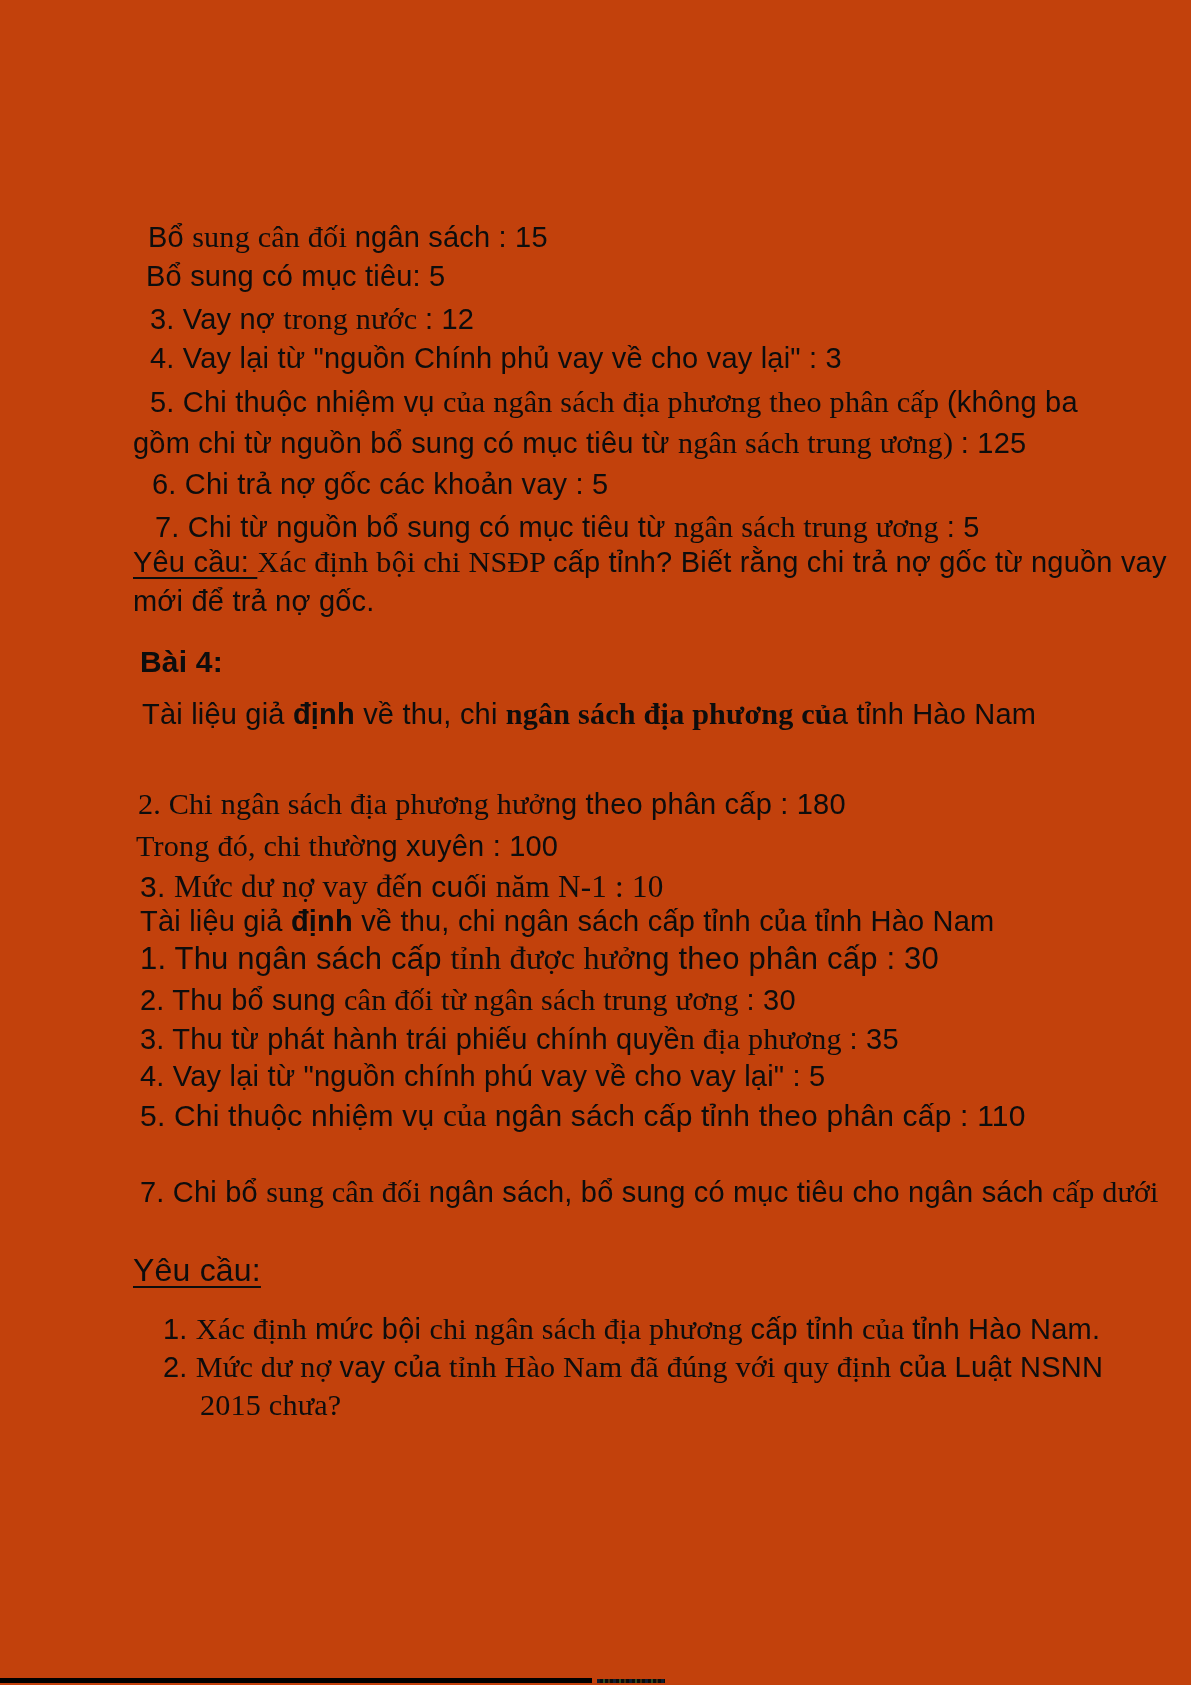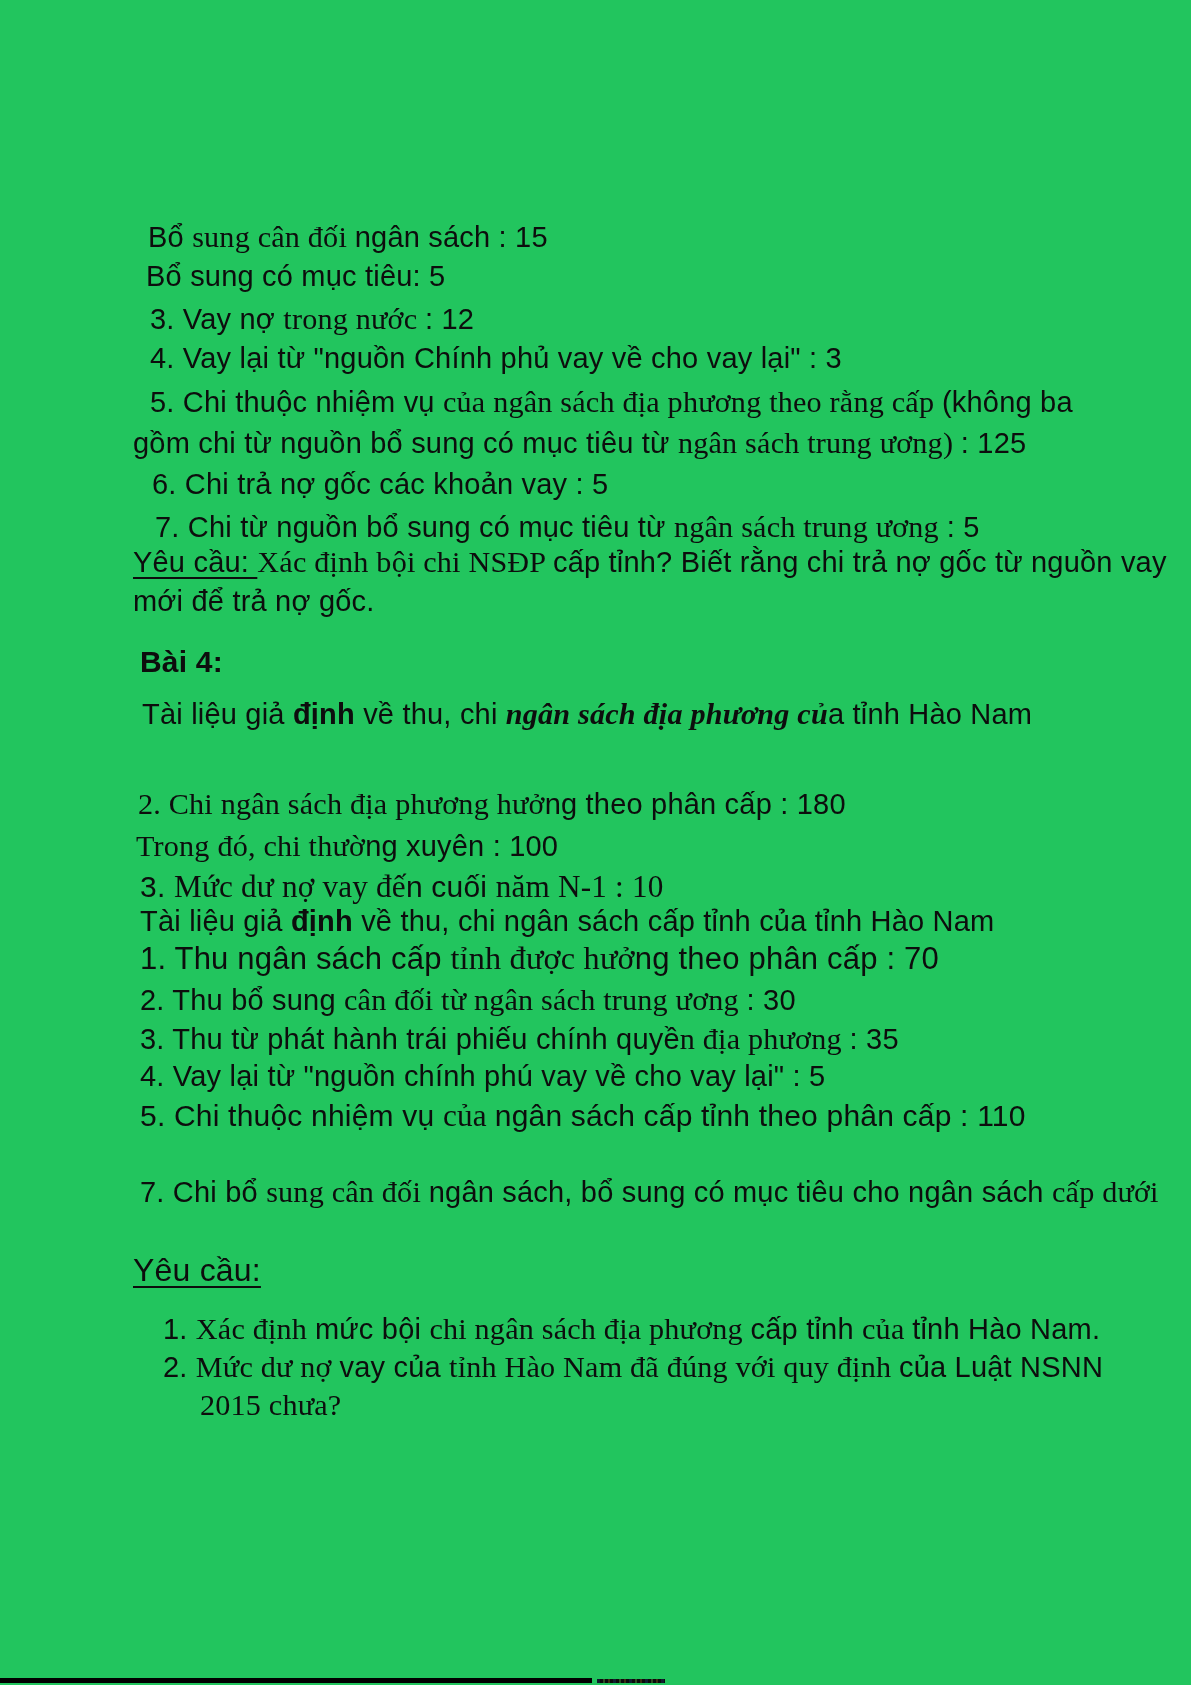--- a/index.html
+++ b/index.html
@@ -1,40 +1,40 @@
 <!DOCTYPE html>
 <html><head>
 <meta charset="utf-8">
 <style>
   * { margin: 0; padding: 0; box-sizing: border-box; }
   html, body { background: #ffffff; }
   .page {
     position: relative;
     width: 1191px;
     height: 1685px;
-    background: #22c55e;
+    background: #c2410c;
     overflow: hidden;
     font-family: "Liberation Sans", sans-serif;
     color: #0d0d0d;
   }
   .line {
     position: absolute;
     white-space: nowrap;
     font-size: 29px;
     line-height: 1.15;
     letter-spacing: 0.2px;
   }
   .run.sans           { font-family: "Liberation Sans", sans-serif; }
   .run.sans-bold      { font-family: "Liberation Sans", sans-serif; font-weight: bold; }
   .run.sans-underline { font-family: "Liberation Sans", sans-serif;
                         text-decoration: underline;
                         text-decoration-thickness: 2px;
                         text-underline-offset: 5px; }
   .run.serif          { font-family: "Liberation Serif", serif; font-size: 1.04em; }
-  .run.serif-bold     { font-family: "Liberation Serif", serif; font-size: 1.04em; font-weight: bold; font-style: italic; }
+  .run.serif-bold     { font-family: "Liberation Serif", serif; font-size: 1.04em; font-weight: bold; }
 
   
   .l0  { top: 220px;  left: 148px; }
   .l1  { top: 260px;  left: 146px; }
   .l2  { top: 302px;  left: 150px; }
   .l3  { top: 342px;  left: 150px; }
   .l4  { top: 385px;  left: 150px; }
   .l5  { top: 426px;  left: 133px; }
   .l6  { top: 468px;  left: 152px; }
   .l7  { top: 510px;  left: 155px; }
@@ -79,33 +79,33 @@
   }
 </style>
 </head>
 <body>
 
 <div class="page">
   <p class="line l0"><span class="run sans">Bổ </span><span class="run serif">sung cân đối </span><span class="run sans">ngân sách : 15</span></p>
   <p class="line l1"><span class="run sans">Bổ sung có mục tiêu: 5</span></p>
   <p class="line l2"><span class="run sans">3. Vay nợ </span><span class="run serif">trong nước </span><span class="run sans">: 12</span></p>
   <p class="line l3"><span class="run sans">4. Vay lại từ "nguồn Chính phủ vay về cho vay lại" : 3</span></p>
-  <p class="line l4"><span class="run sans">5. Chi thuộc nhiệm vụ </span><span class="run serif">của ngân sách địa phương theo rằng cấp </span><span class="run sans">(không ba</span></p>
+  <p class="line l4"><span class="run sans">5. Chi thuộc nhiệm vụ </span><span class="run serif">của ngân sách địa phương theo phân cấp </span><span class="run sans">(không ba</span></p>
   <p class="line l5"><span class="run sans">gồm chi từ nguồn bổ sung có mục tiêu từ </span><span class="run serif">ngân sách trung ương) </span><span class="run sans">: 125</span></p>
   <p class="line l6"><span class="run sans">6. Chi trả nợ gốc các khoản vay : 5</span></p>
   <p class="line l7"><span class="run sans">7. Chi từ nguồn bổ sung có mục tiêu từ </span><span class="run serif">ngân sách trung ương </span><span class="run sans">: 5</span></p>
   <p class="line l8"><span class="run sans-underline">Yêu cầu: </span><span class="run serif">Xác định bội chi NSĐP </span><span class="run sans">cấp tỉnh? Biết rằng chi trả nợ gốc từ nguồn vay</span></p>
   <p class="line l9"><span class="run sans">mới để trả nợ gốc.</span></p>
   <p class="line l10"><span class="run sans">Bài 4:</span></p>
   <p class="line l11"><span class="run sans">Tài liệu giả </span><span class="run sans-bold">định </span><span class="run sans">về thu, chi </span><span class="run serif-bold">ngân sách địa phương củ</span><span class="run sans">a tỉnh Hào Nam</span></p>
   <p class="line l13"><span class="run serif">2. Chi ngân sách địa phương hưở</span><span class="run sans">ng theo phân cấp : 180</span></p>
   <p class="line l14"><span class="run serif">Trong đó, chi thườ</span><span class="run sans">ng xuyên : 100</span></p>
   <p class="line l15"><span class="run sans">3. </span><span class="run serif">Mức dư nợ vay đế</span><span class="run sans">n cuối </span><span class="run serif">năm N-1 : 10</span></p>
   <p class="line l16"><span class="run sans">Tài liệu giả </span><span class="run sans-bold">định </span><span class="run sans">về thu, chi ngân sách cấp tỉnh của tỉnh Hào Nam</span></p>
-  <p class="line l17"><span class="run sans">1. Thu ngân sách cấp </span><span class="run serif">tỉnh được hưở</span><span class="run sans">ng theo phân cấp : 70</span></p>
+  <p class="line l17"><span class="run sans">1. Thu ngân sách cấp </span><span class="run serif">tỉnh được hưở</span><span class="run sans">ng theo phân cấp : 30</span></p>
   <p class="line l18"><span class="run sans">2. Thu bổ sung </span><span class="run serif">cân đối từ ngân sách trung ương </span><span class="run sans">: 30</span></p>
   <p class="line l19"><span class="run sans">3. Thu từ phát hành trái phiếu chính quyề</span><span class="run serif">n địa phương </span><span class="run sans">: 35</span></p>
   <p class="line l20"><span class="run sans">4. Vay lại từ "nguồn chính phú vay về cho vay lại" : 5</span></p>
   <p class="line l21"><span class="run sans">5. Chi thuộc nhiệm vụ </span><span class="run serif">của </span><span class="run sans">ngân sách cấp tỉnh theo phân cấp : 110</span></p>
   <p class="line l23"><span class="run sans">7. Chi bổ </span><span class="run serif">sung cân đối </span><span class="run sans">ngân sách, bổ sung có mục tiêu cho ngân sách </span><span class="run serif">cấp dưới</span></p>
   <p class="line l24"><span class="run sans-underline">Yêu cầu:</span></p>
   <p class="line l25"><span class="run sans">1.  </span><span class="run serif">Xác định </span><span class="run sans">mức bội </span><span class="run serif">chi ngân sách địa phương </span><span class="run sans">cấp tỉnh </span><span class="run serif">của </span><span class="run sans">tỉnh Hào Nam.</span></p>
   <p class="line l26"><span class="run sans">2.  </span><span class="run serif">Mức dư nợ </span><span class="run sans">vay của </span><span class="run serif">tỉnh Hào Nam đã đúng với quy định </span><span class="run sans">của Luật NSNN</span></p>
   <p class="line l27"><span class="run serif">2015 chưa?</span></p>
 

